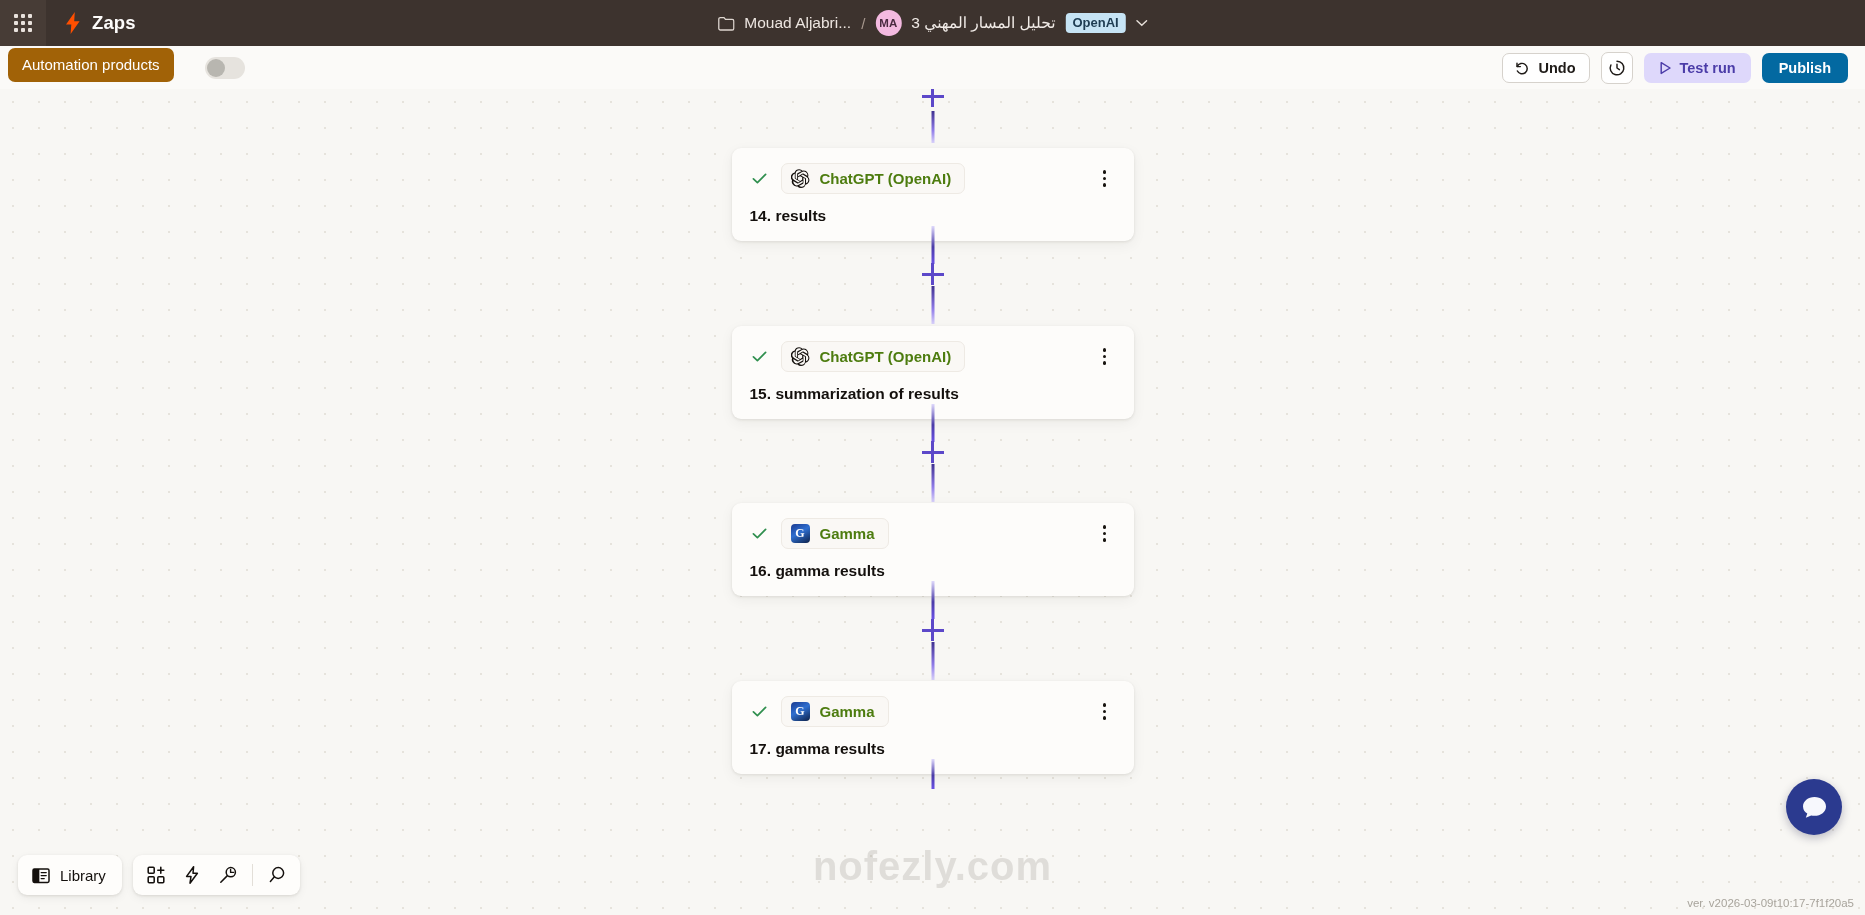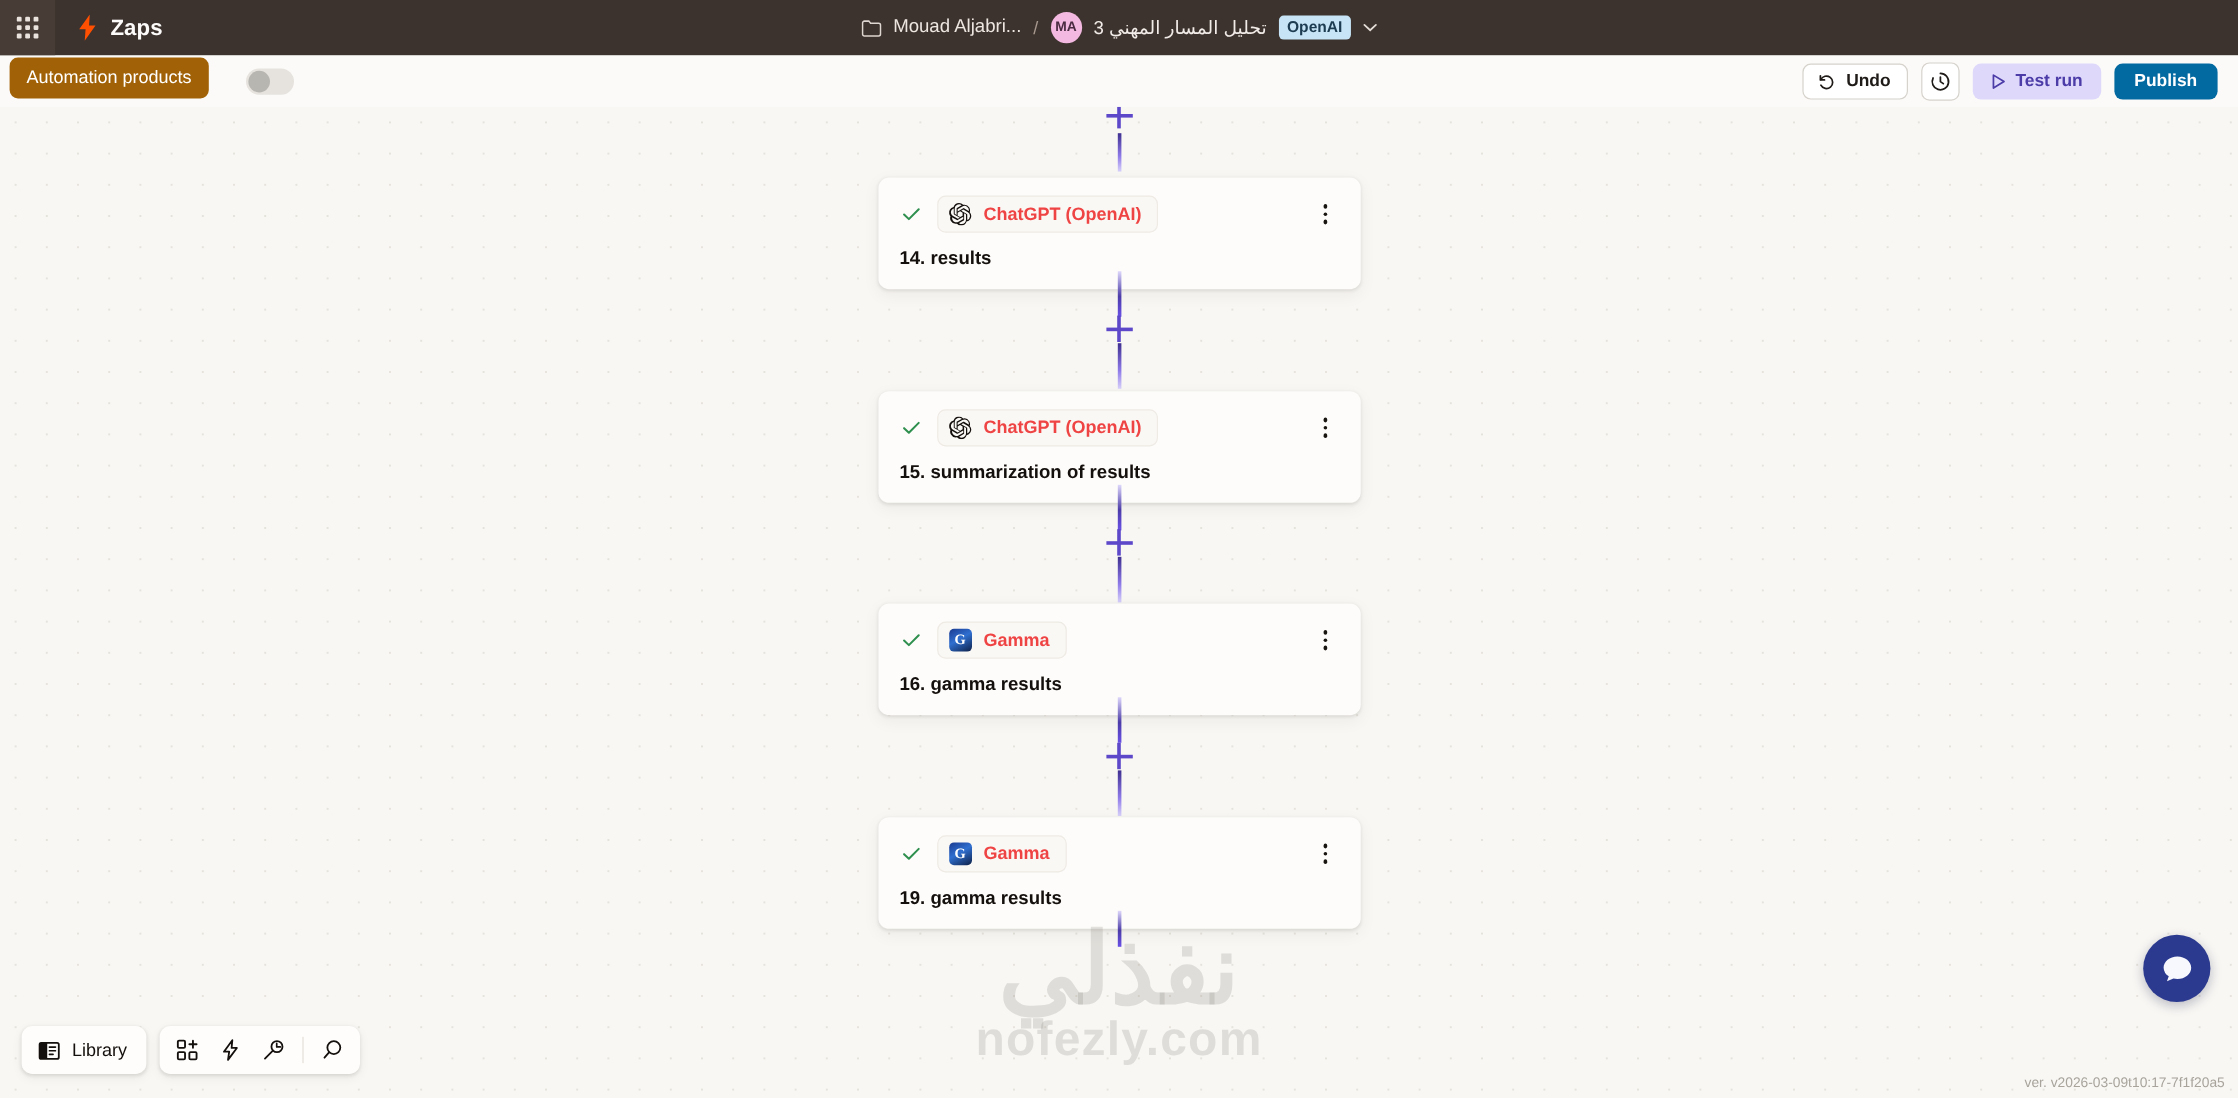--- a/index.html
+++ b/index.html
@@ -171,21 +171,21 @@
     border-radius: 7px; padding: 5px 13px 5px 9px;
   }
   .app-logo { width: 19px; height: 19px; display: block; flex: none; }
   .gamma-logo {
     width: 19px; height: 19px; border-radius: 4px; flex: none;
     background: linear-gradient(150deg, #1b3a8f 0%, #2f6fd0 45%, #0e2148 100%);
     color: #fff; font-size: 12px; font-weight: bold;
     display: flex; align-items: center; justify-content: center;
     font-family: "Liberation Serif", serif;
   }
-  .app-name { font-size: 15px; font-weight: bold; color: #ef4444; white-space: nowrap; }
+  .app-name { font-size: 15px; font-weight: bold; color: #4d7c0f; white-space: nowrap; }
   .kebab {
     position: absolute; right: 0; top: 50%; transform: translateY(-50%);
     width: 22px; height: 22px; display: flex; flex-direction: column;
     align-items: center; justify-content: center; gap: 3px; cursor: pointer;
   }
   .kebab i { width: 3.5px; height: 3.5px; border-radius: 50%; background: #18140f; display: block; }
   .card-title { margin-top: 13px; font-size: 15.5px; color: #14100d; }
   .card-title b { font-weight: bold; }
   .card-title span { font-weight: bold; }
 
@@ -400,30 +400,29 @@
           <span class="gamma-logo">G</span>
           <span class="app-name">Gamma</span>
         </span>
         <span class="kebab">
             <i></i>
             <i></i>
             <i></i>
           </span>
       </div>
       <div class="card-title">
-        <b>19.</b>
+        <b>17.</b>
         <span>gamma results</span>
       </div>
     </div>
 
     <div class="conn-line" style="top:670px; height:30px;"></div>
   </div>
 
   <div class="watermark">
-    <div class="wm-ar">نفذلي</div>
     <div class="wm-en">nofezly.com</div>
   </div>
 </div>
 
 <div class="dock">
 
   <div class="dock-group dock-library">
     <svg width="20" height="19" viewBox="0 0 20 19">
       <rect x="2" y="3" width="16" height="13.4" rx="1.4" fill="none" stroke="#14100d" stroke-width="1.5"></rect>
       <path d="M7.6 3v13.4" stroke="#14100d" stroke-width="1.5"></path>

